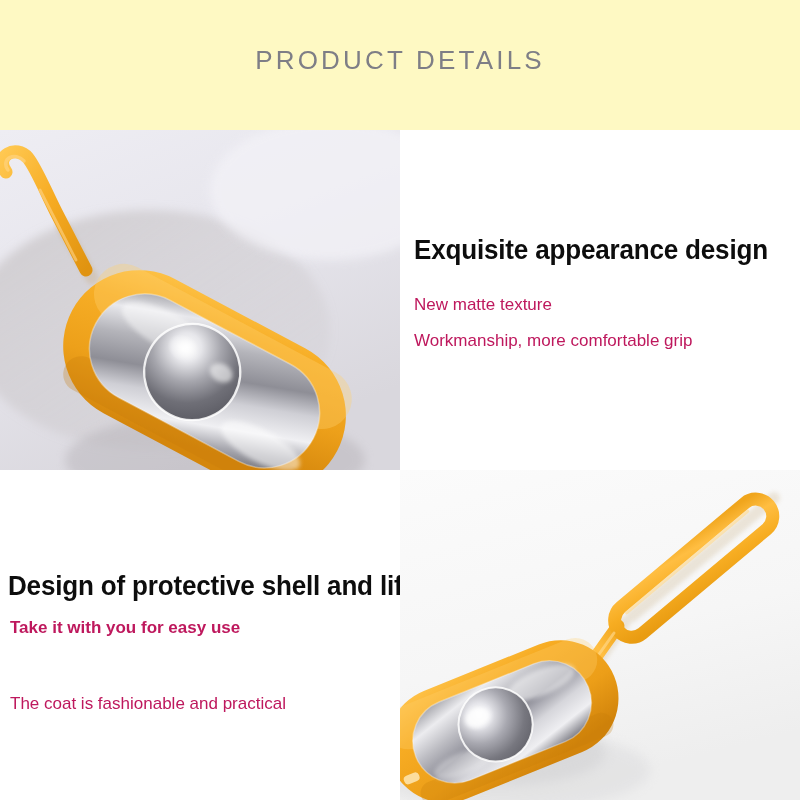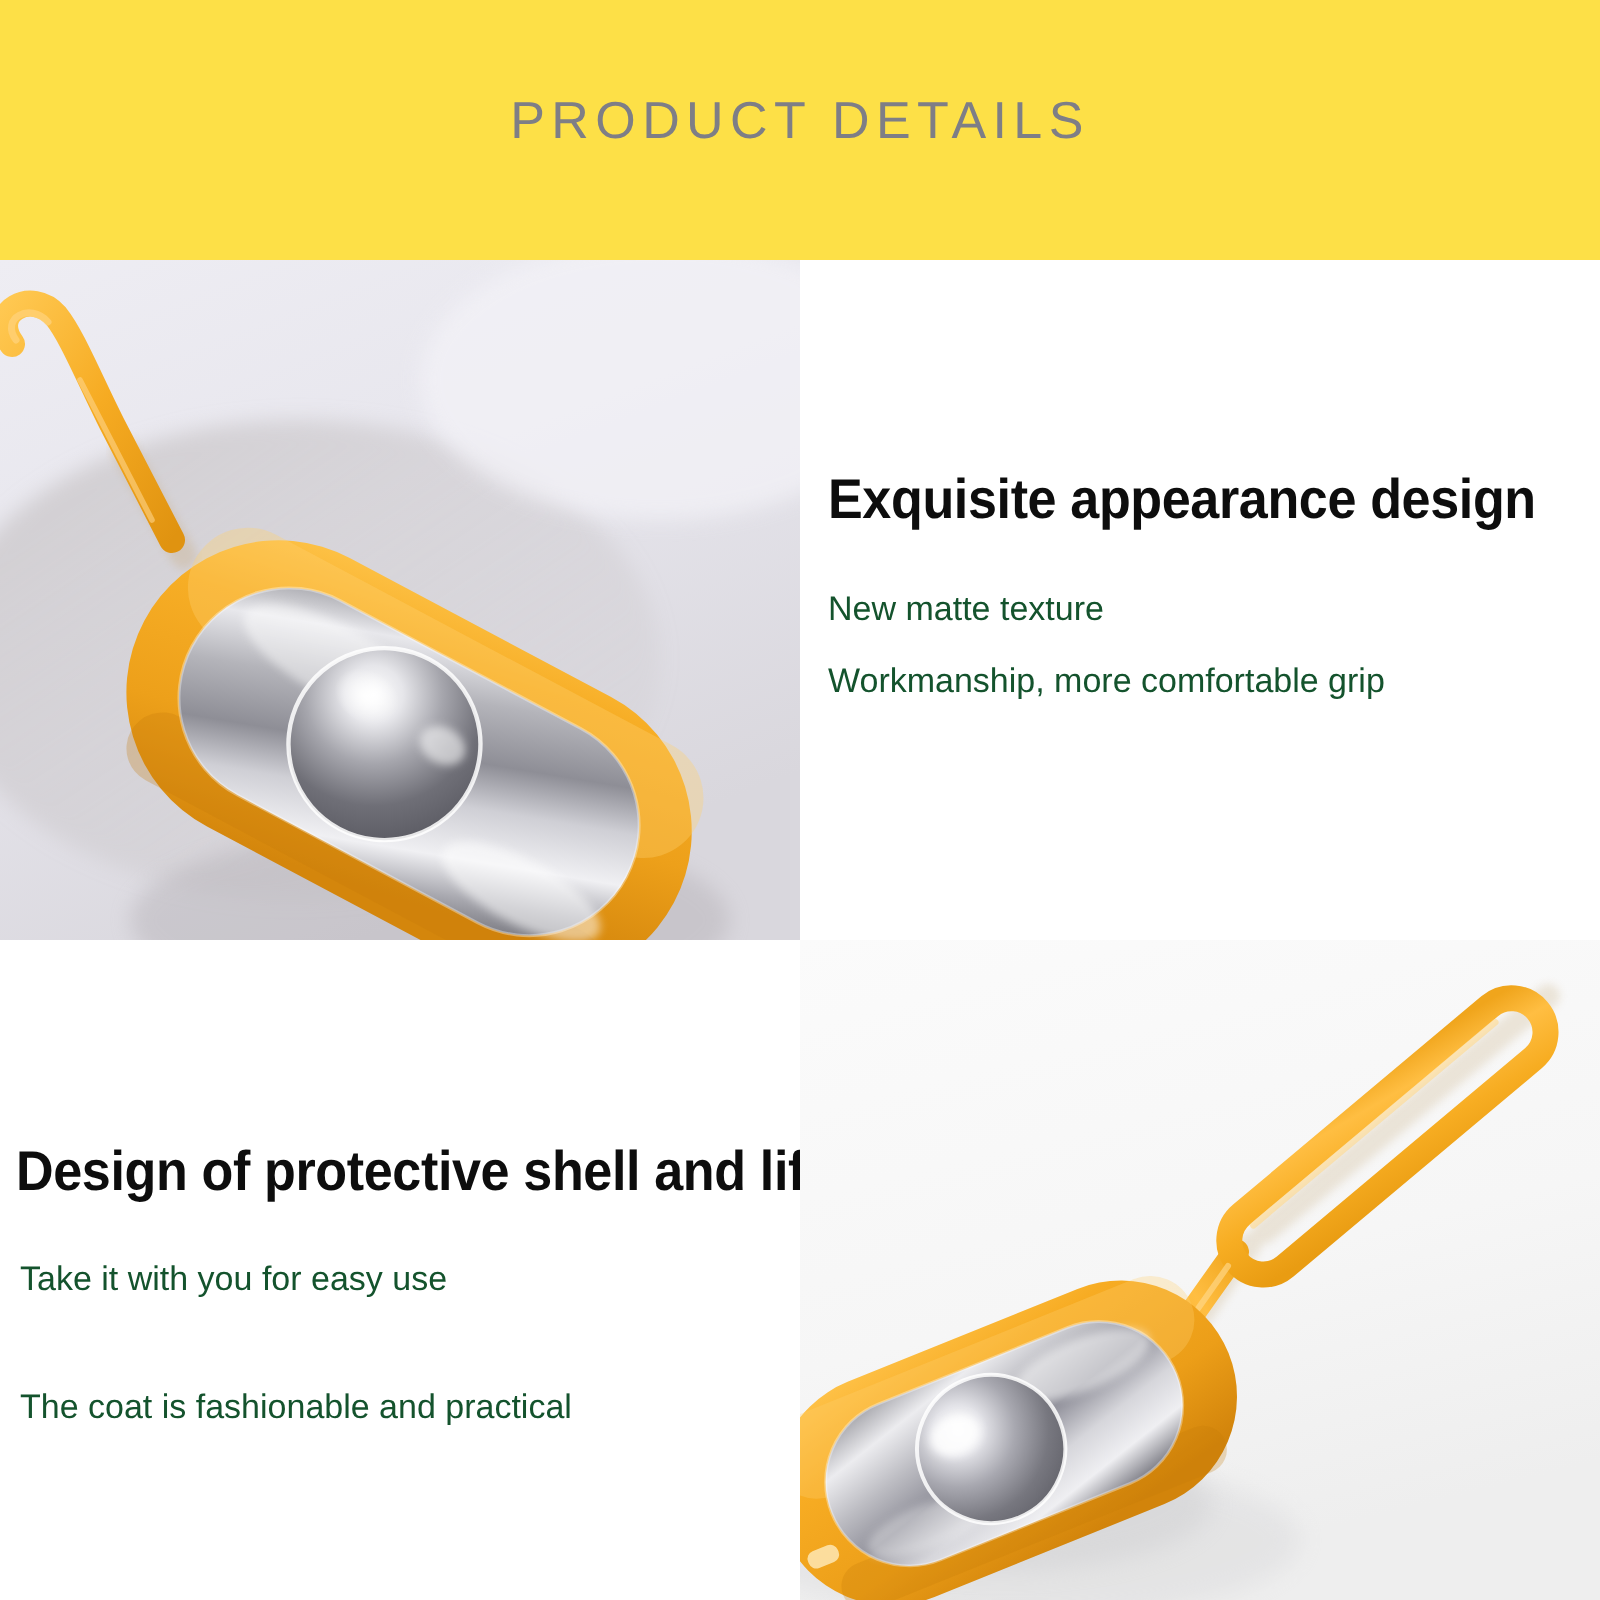--- a/index.html
+++ b/index.html
@@ -18,21 +18,21 @@
     overflow: hidden;
   }
 
   
   .header {
     position: absolute;
     left: 0;
     top: 0;
     width: 800px;
     height: 130px;
-    background: #fde047;
+    background: #fef9c3;
   }
   .page-title {
     position: absolute;
     left: 0;
     top: 45px;
     width: 800px;
     text-align: center;
     font-family: "Liberation Sans", sans-serif;
     font-size: 26px;
     font-weight: 400;
@@ -93,32 +93,32 @@
     white-space: nowrap;
     transform: scaleX(0.93);
     transform-origin: left center;
     letter-spacing: -0.2px;
   }
   .feature-line {
     position: absolute;
     font-family: "Liberation Sans", sans-serif;
     font-weight: 400;
     font-size: 17px;
-    color: #14532d;
+    color: #be185d;
     white-space: nowrap;
   }
 
   
   .text-right .feature-heading { left: 14px; top: 104px; }
   .text-right .line-1 { left: 14px; top: 165px; }
   .text-right .line-2 { left: 14px; top: 201px; }
 
   
   .text-bottom-left .feature-heading { left: 8px; top: 100px; }
-  .text-bottom-left .line-1 { left: 10px; top: 160px; }
+  .text-bottom-left .line-1 { left: 10px; top: 148px; font-weight: bold; }
   .text-bottom-left .line-2 { left: 10px; top: 200px; margin-top: 24px; }
 </style>
 </head>
 <body>
 
 <div class="page">
 
   <div class="header">
     <div class="page-title">PRODUCT DETAILS</div>
   </div>

